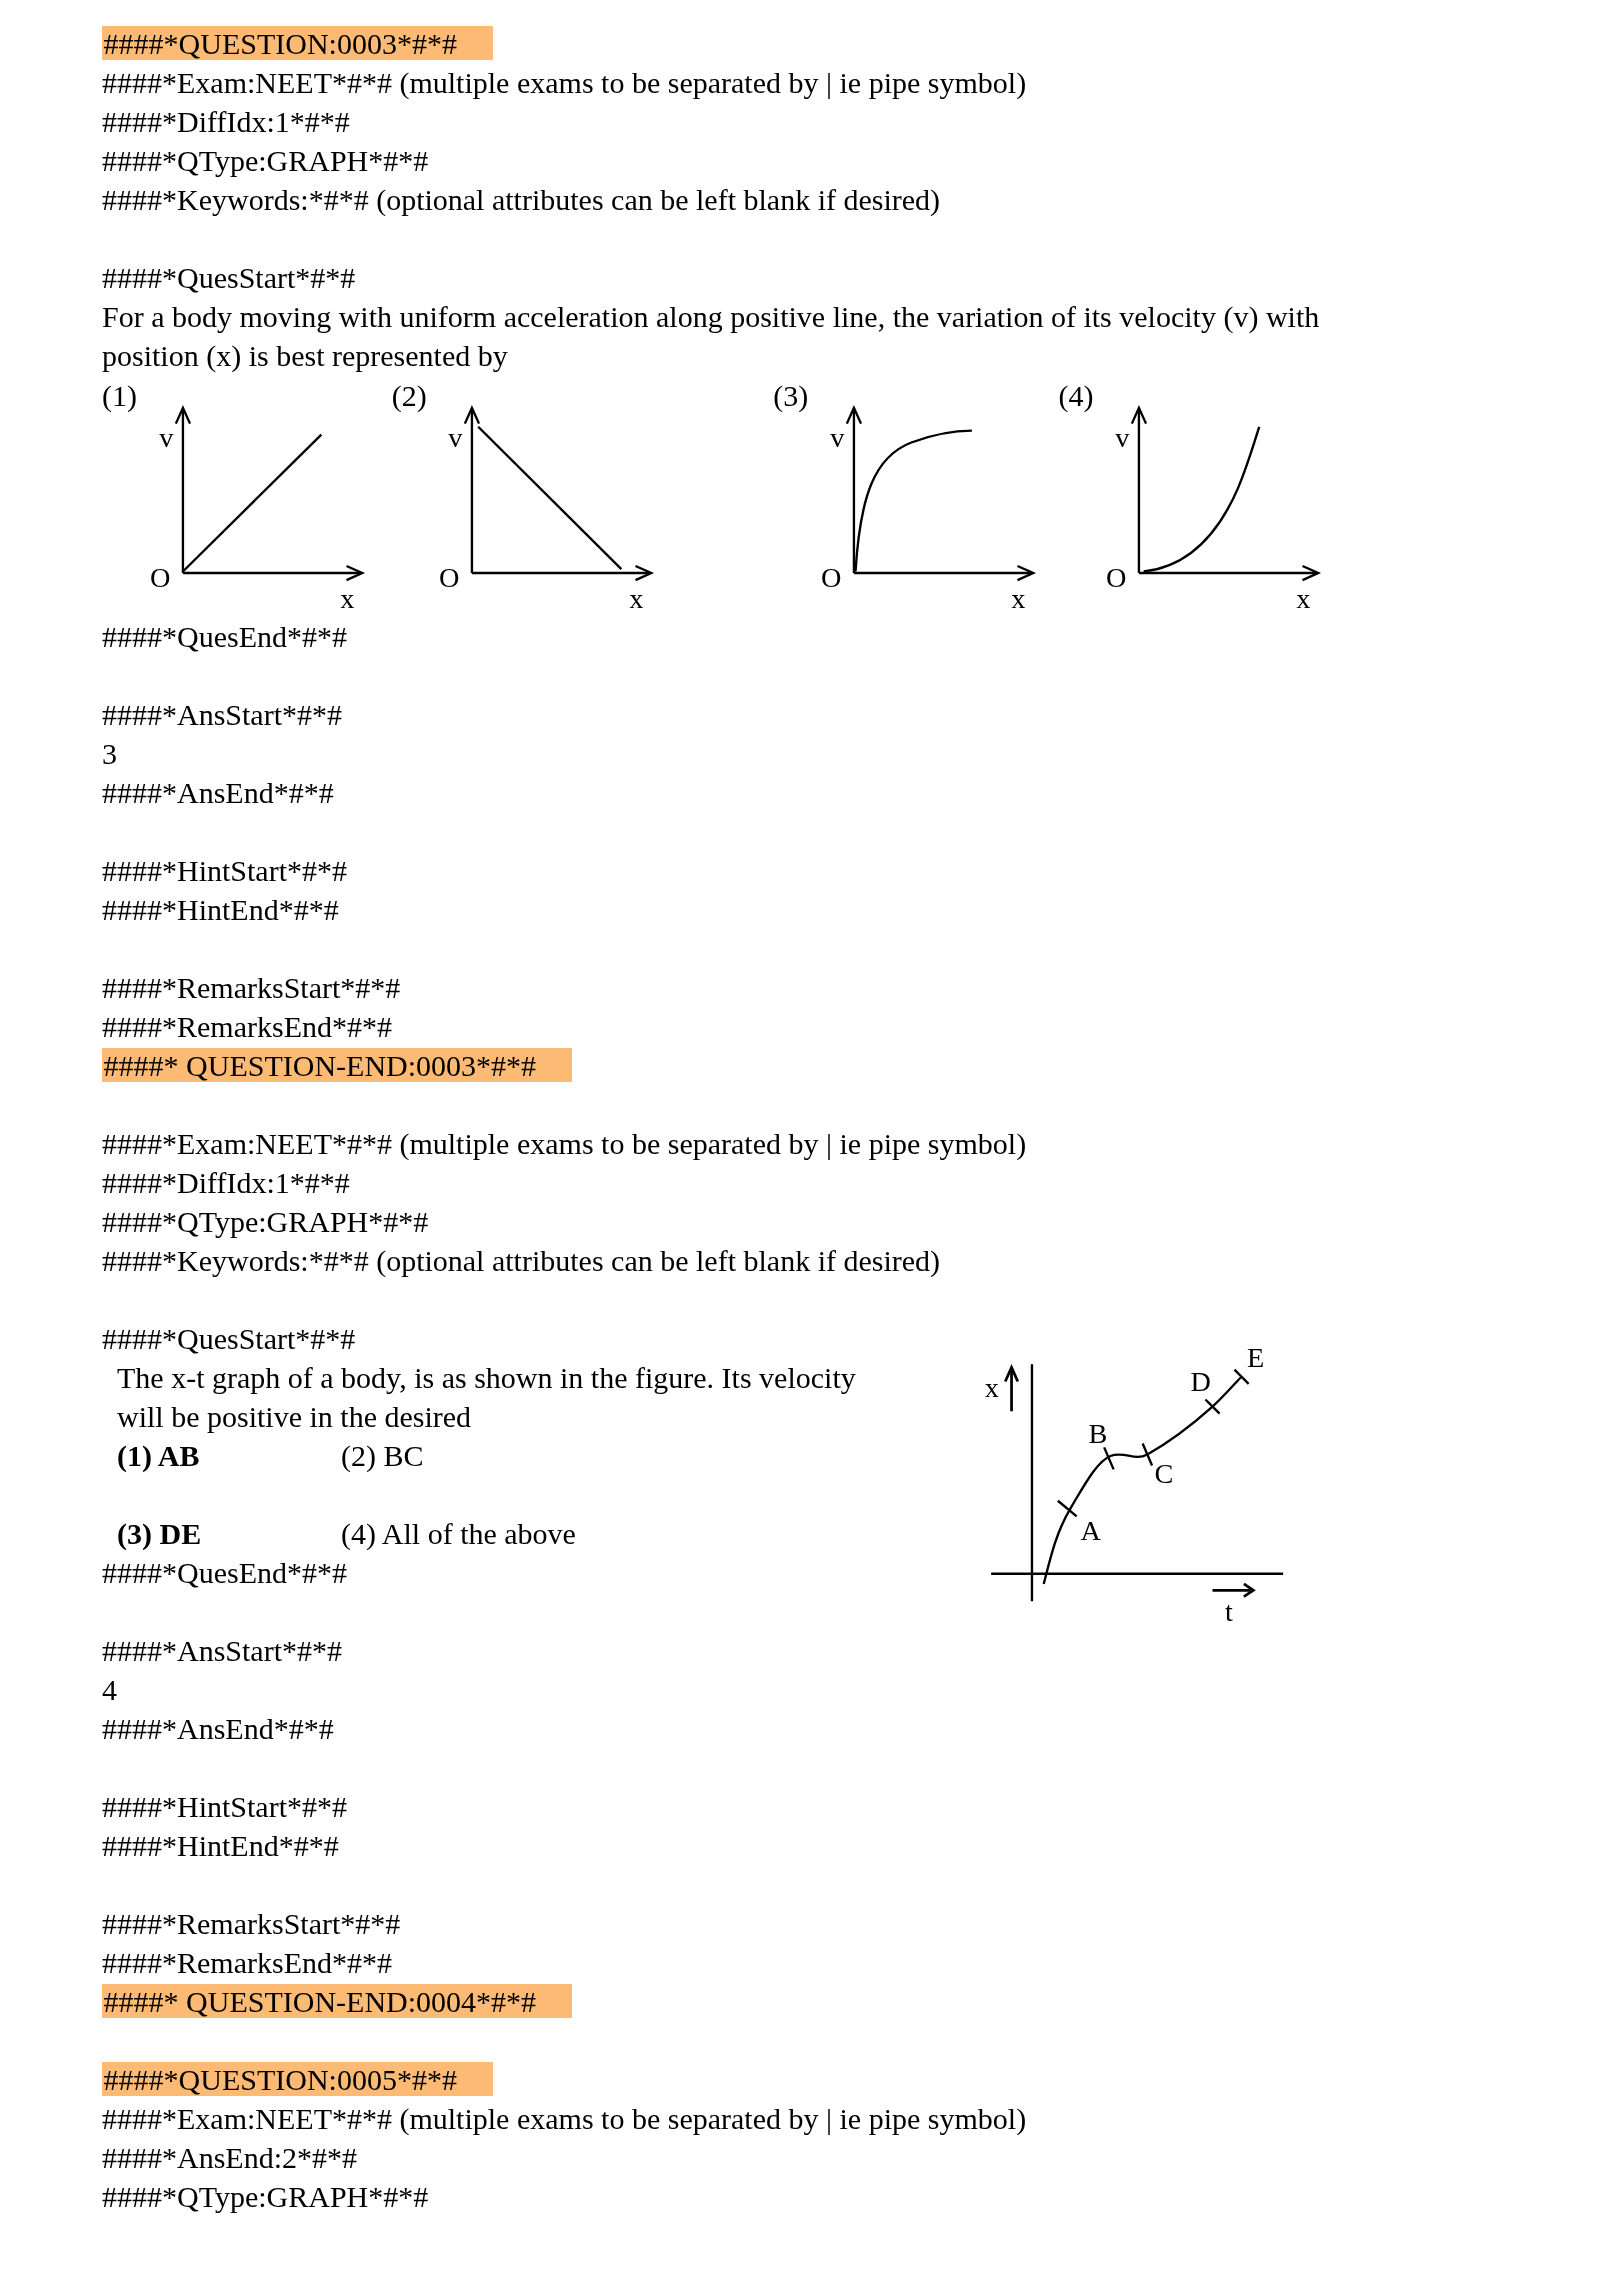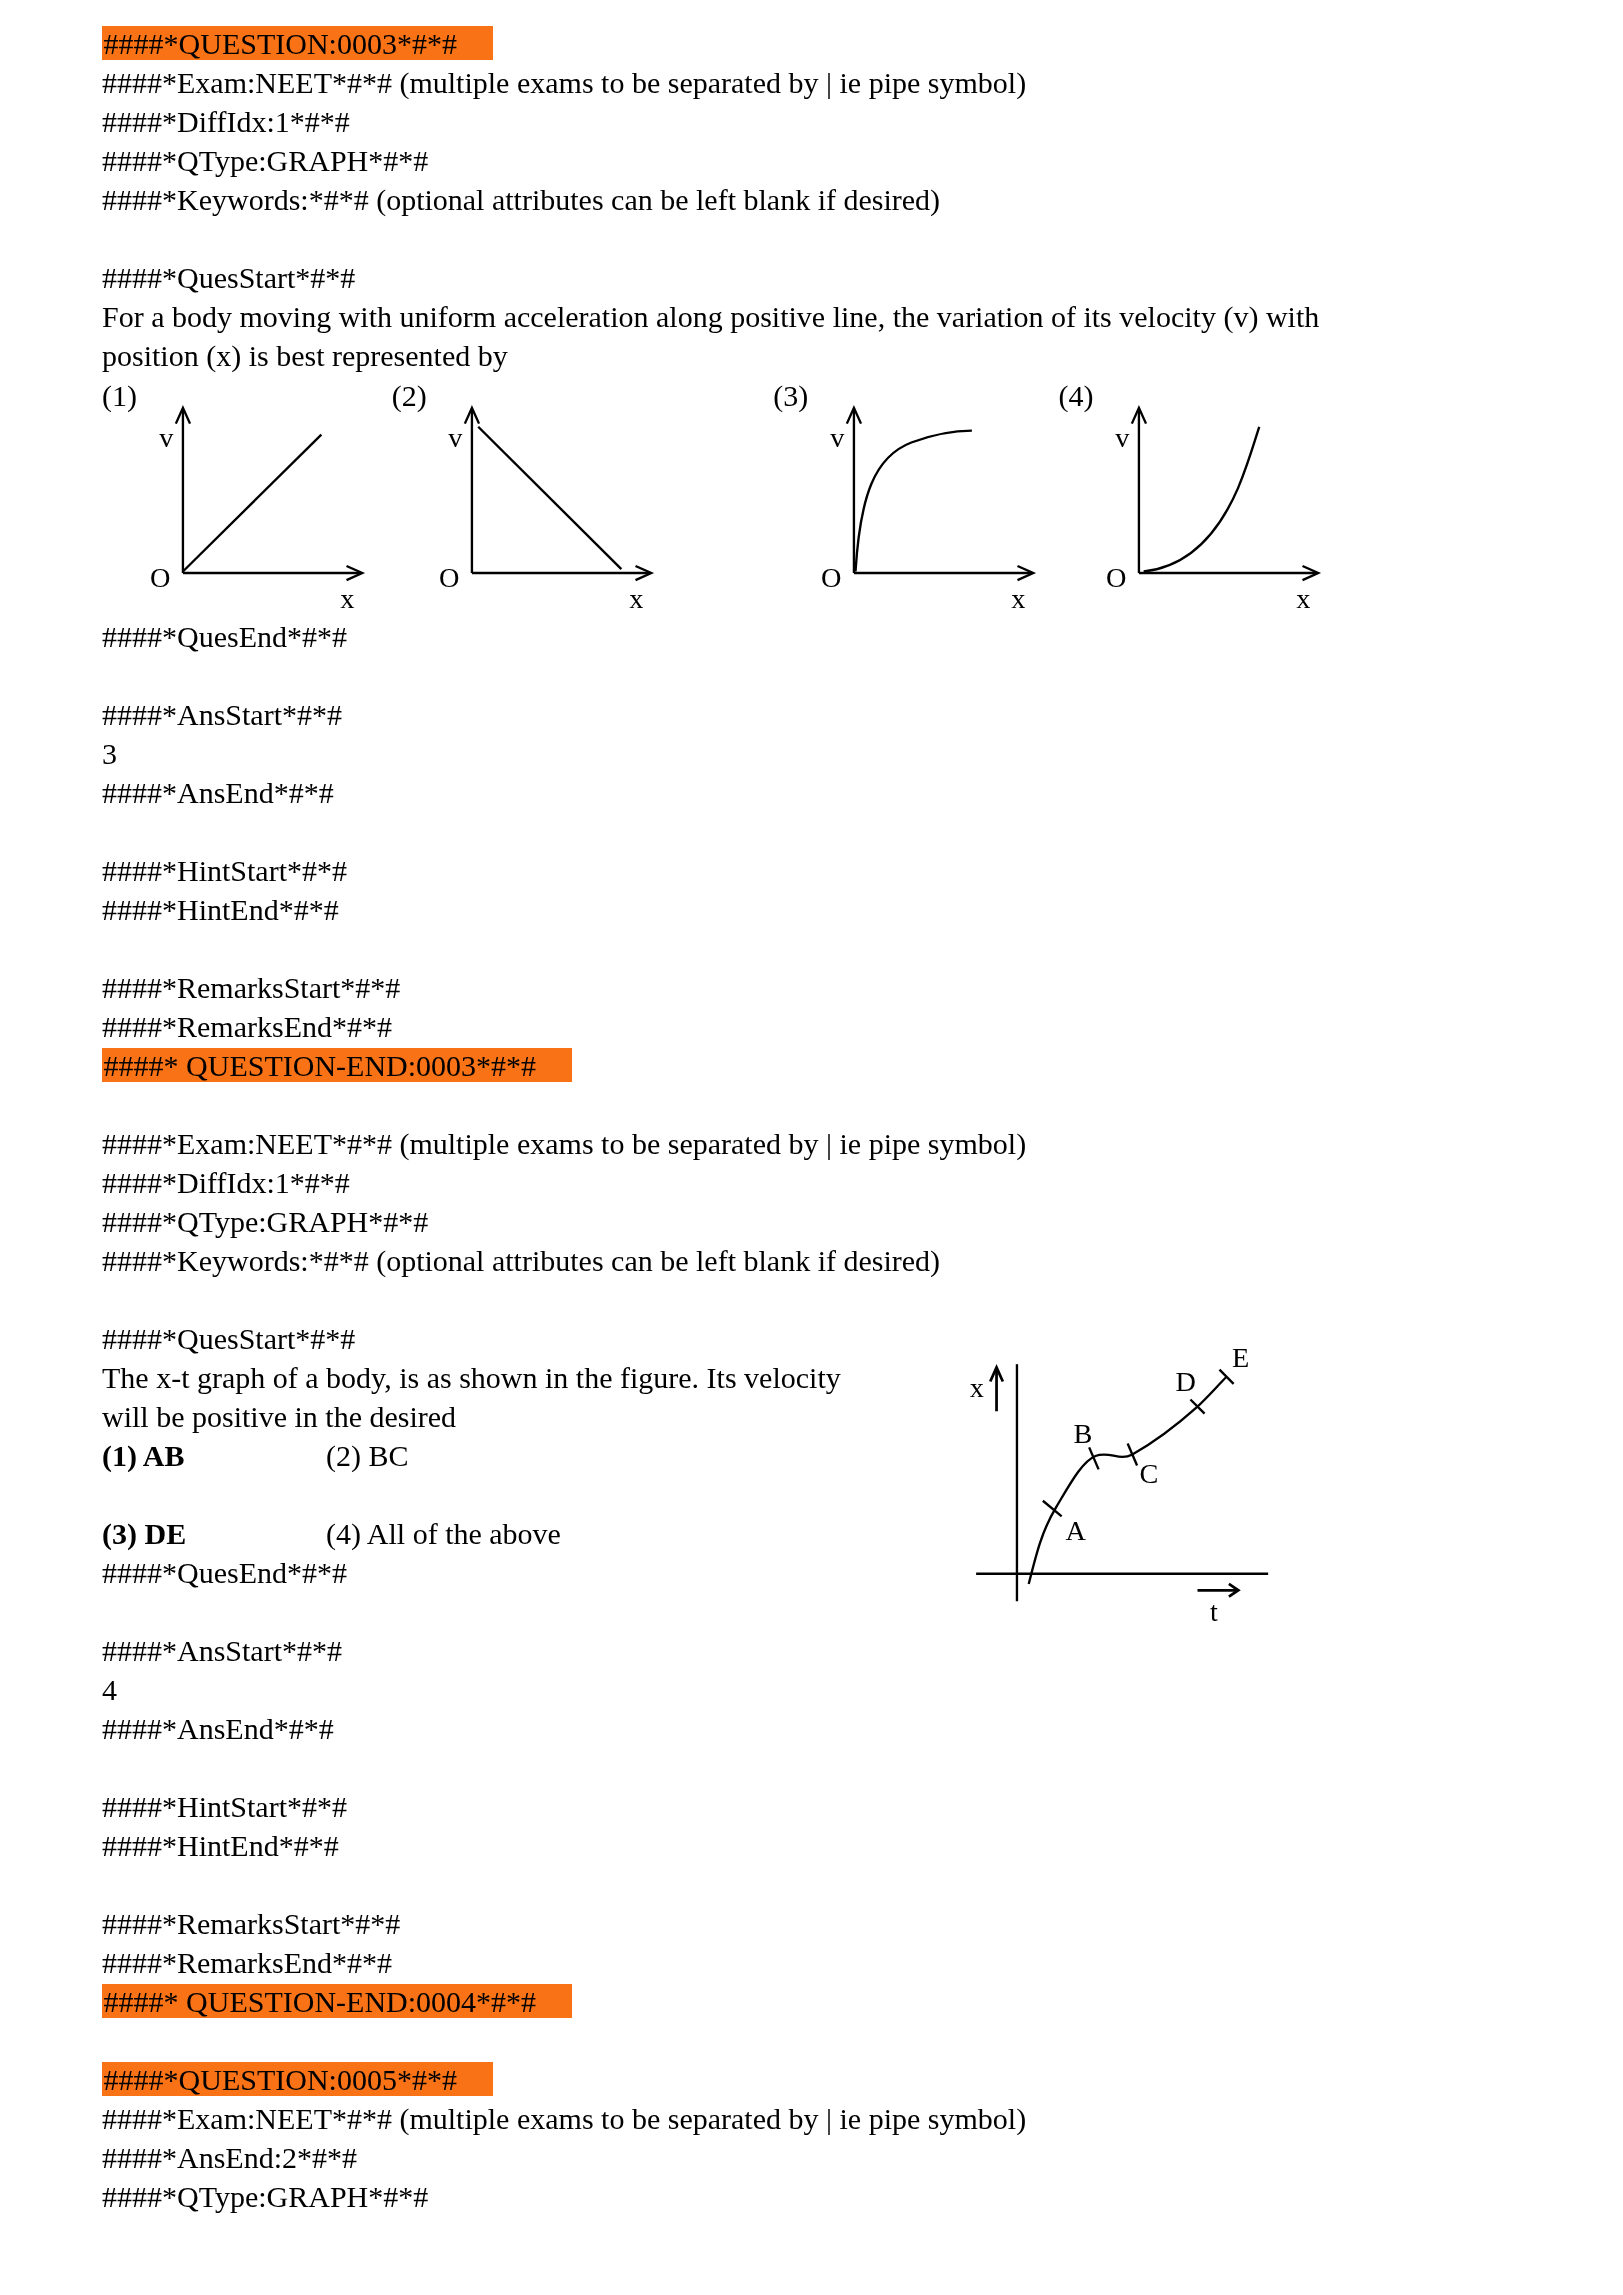--- a/index.html
+++ b/index.html
@@ -17,21 +17,21 @@
   }
   .page {
     padding: 23.6px 31px 0 102px;
   }
   .line {
     height: 39px;
     line-height: 39px;
     white-space: pre;
   }
   .hl {
-    background: #f97316;
+    background: #fdba74;
     padding: 0.8px 36px 0.8px 1.6px;
   }
   
   .graphs {
     display: flex;
     align-items: flex-start;
     height: 239px;
     margin-top: 3.1px;
   }
   .gcell { display: flex; align-items: flex-start; }
@@ -39,21 +39,21 @@
   .gcell svg { display: block; }
   .gc2 { margin-left: 14px; }
   .gc3 { margin-left: 106px; }
   .gc4 { margin-left: 9.4px; }
   svg text {
     font-family: "Liberation Serif", "DejaVu Serif", serif;
     font-size: 36px;
     fill: #000000;
   }
   
-  .q4block { position: relative; }
+  .q4block { position: relative; margin-left: 15px; }
   .q4fig {
     position: absolute;
     left: 860px;
     top: -15.7px;
   }
   .optA { display: inline-block; width: 224px; font-weight: bold; }
 </style>
 </head>
 <body>
 

